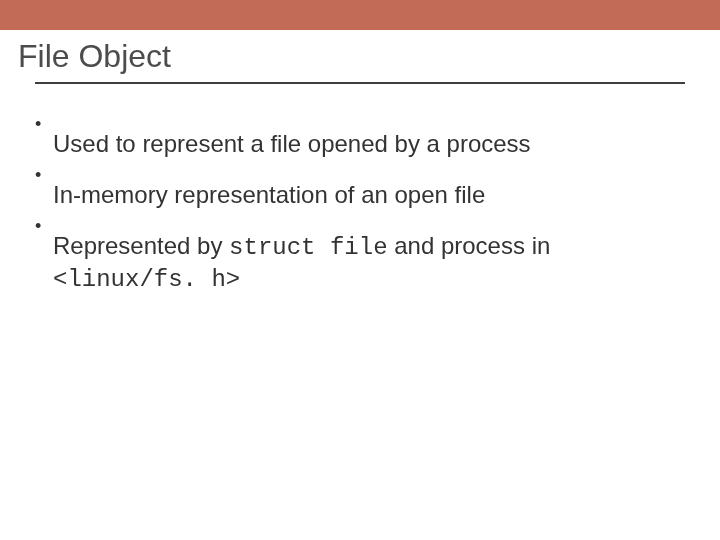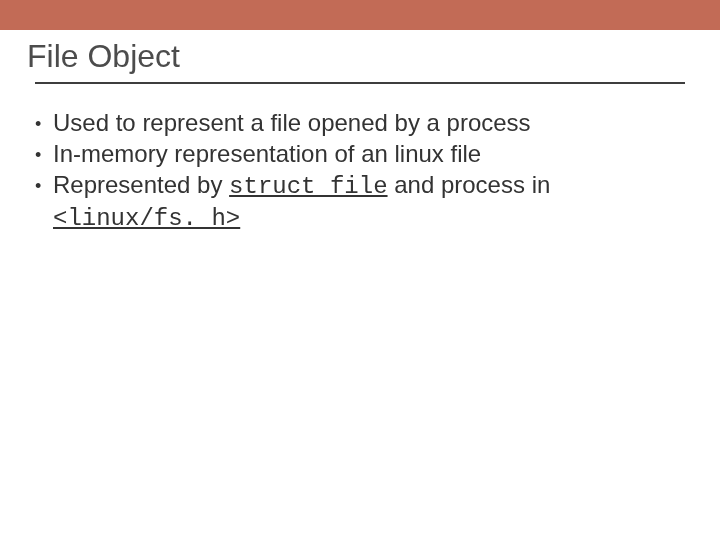--- a/index.html
+++ b/index.html
@@ -22,21 +22,21 @@
     position: absolute;
     top: 0;
     left: 0;
     right: 0;
     height: 30px;
     background: #c26b56;
   }
   .title {
     position: absolute;
     top: 38px;
-    left: 27px;
+    left: 18px;
     right: 35px;
     font-size: 32px;
     font-weight: 400;
     color: #4c4c4c;
     letter-spacing: 0px;
   }
   .underline {
     position: absolute;
     top: 82px;
     left: 35px;
@@ -60,25 +60,25 @@
   .dot {
     flex: 0 0 auto;
     width: 18px;
     text-align: left;
     font-size: 18px;
     line-height: 30px;
     padding-top: 1px;
   }
   .txt {
     flex: 1 1 auto;
+    margin-top: 21px;
   }
   .mono {
     font-family: "Courier New", Courier, monospace;
     font-size: 24px;
-    text-decoration: underline;
   }
 </style>
 </head>
 <body>
 
 <div class="slide">
 
   <div class="top-bar"></div>
 
   <div class="title">File Object</div>
@@ -87,21 +87,21 @@
 
   <div class="content">
 
     <div class="li">
       <span class="dot">•</span>
       <span class="txt">Used to represent a file opened by a process</span>
     </div>
 
     <div class="li">
       <span class="dot">•</span>
-      <span class="txt">In-memory representation of an linux file</span>
+      <span class="txt">In-memory representation of an open file</span>
     </div>
 
     <div class="li">
       <span class="dot">•</span>
       <span class="txt">
         <span>Represented by </span><span class="mono">struct file</span><span> and process in </span><span class="mono">&lt;linux/fs. h&gt;</span>
       </span>
     </div>
 
   </div>

